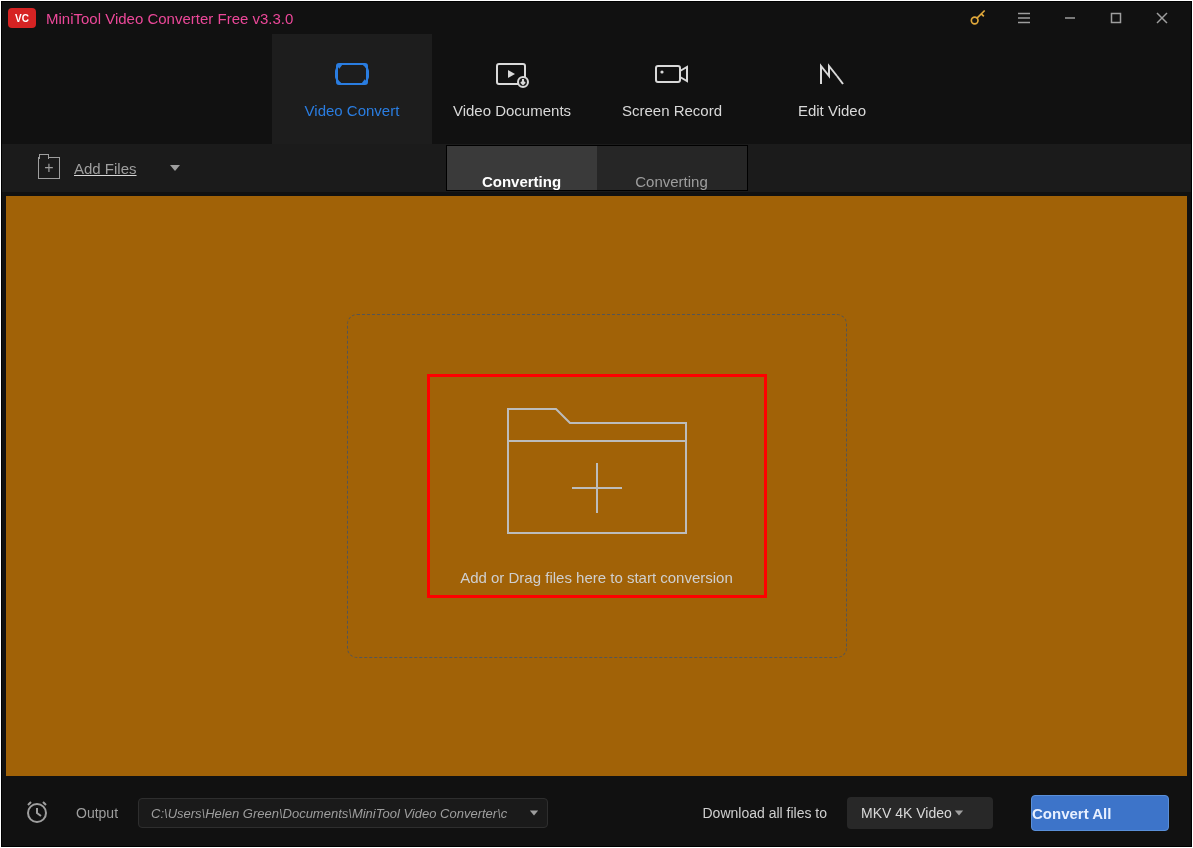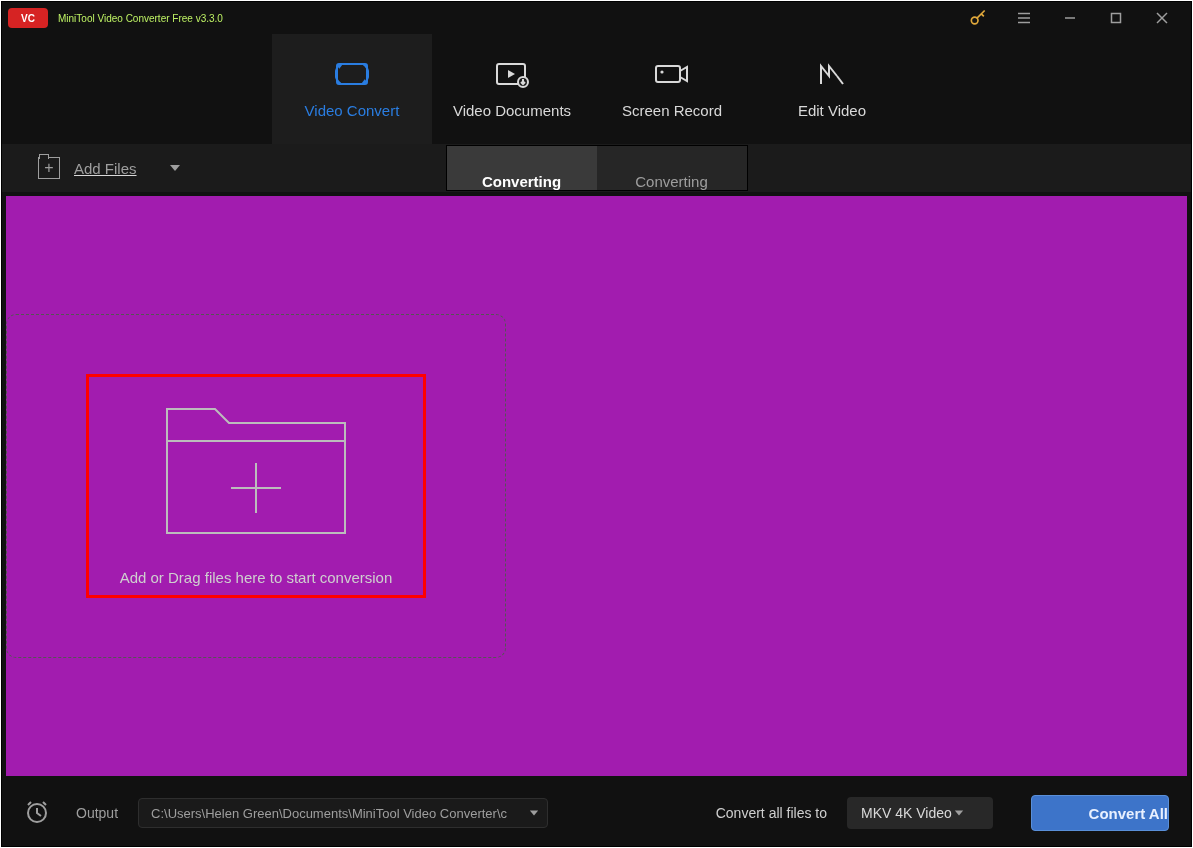--- a/index.html
+++ b/index.html
@@ -39,30 +39,30 @@
 
   
   .titlebar {
     height: 32px;
     display: flex;
     align-items: center;
     padding: 0 6px 0 6px;
     background: var(--bg);
   }
   .titlebar .logo {
-    width: 40px; height: 20px;
+    width: 28px; height: 20px;
     background: #d62323;
     border-radius: 4px;
     display: flex; align-items: center; justify-content: center;
     font-size: 10px; font-weight: bold; color: #fff;
     margin-right: 10px;
   }
   .titlebar .title {
-    font-size: 10px;
-    color: #bef264;
+    font-size: 15px;
+    color: #ec4899;
   }
   .titlebar .spacer { flex: 1; }
   .win-controls { display: flex; align-items: center; gap: 0; }
   .win-btn {
     width: 46px; height: 32px;
     display: flex; align-items: center; justify-content: center;
     color: var(--text-dim);
   }
   .win-btn svg { display: block; }
 
@@ -151,23 +151,24 @@
   .subtab.active {
     background: var(--bg-subtab-active);
     color: #fff;
     font-weight: 600;
   }
   .toolbar2-wrap { position: relative; text-decoration: underline; }
 
   
   .content {
     flex: 1;
-    background: #a21caf;
-    display: flex;
-    align-items: center;
+    background: #a16207;
+    display: flex;
+    align-items: center;
+    justify-content: center;
     margin: 4px;
   }
   .drop-zone {
     width: 500px; height: 344px;
     border: 1.5px dashed #555;
     border-radius: 10px;
     display: flex;
     align-items: center;
     justify-content: center;
   }
@@ -203,20 +204,21 @@
     height: 30px;
     background: #1a1a1a;
     border: 1px solid #2e2e2e;
     border-radius: 4px;
     display: flex;
     align-items: center;
     padding: 0 8px 0 12px;
     color: var(--text-dim);
     font-size: 13px;
     overflow: hidden;
+    font-style: italic;
   }
   .path-box span.path-text {
     flex: 1;
     white-space: nowrap;
     overflow: hidden;
   }
   .bottom-spacer { flex: 1; }
   .convert-label { color: #cfcfcf; font-size: 14px; }
   .format-select {
     height: 32px;
@@ -231,21 +233,21 @@
     gap: 2px;
   }
   .convert-all-btn {
     height: 36px;
     min-width: 138px;
     background: var(--btn-blue);
     border: 1px solid var(--btn-blue-border);
     border-radius: 4px;
     display: flex;
     align-items: center;
-    justify-content: flex-end;
+    justify-content: flex-start;
     color: #e8f0ff;
     font-size: 15px;
     font-weight: 600;
     margin-left: 18px;
   }
 </style>
 </head>
 <body>
 
 <div class="window">
@@ -382,21 +384,21 @@
       <span class="path-text">C:\Users\Helen Green\Documents\MiniTool Video Converter\c</span>
       <span style="margin-left:8px;">
         <svg width="10" height="10" viewBox="0 0 12 12" fill="#9e9e9e">
             <polygon points="1,3 11,3 6,9"></polygon>
           </svg>
       </span>
     </div>
 
     <div class="bottom-spacer"></div>
 
-    <div class="convert-label">Convert all files to</div>
+    <div class="convert-label">Download all files to</div>
     <div class="format-select">
       <span>MKV 4K Video</span>
       <span>
         <svg width="10" height="10" viewBox="0 0 12 12" fill="#9e9e9e">
             <polygon points="1,3 11,3 6,9"></polygon>
           </svg>
       </span>
     </div>
     <div class="convert-all-btn">
       <span>Convert All</span>

